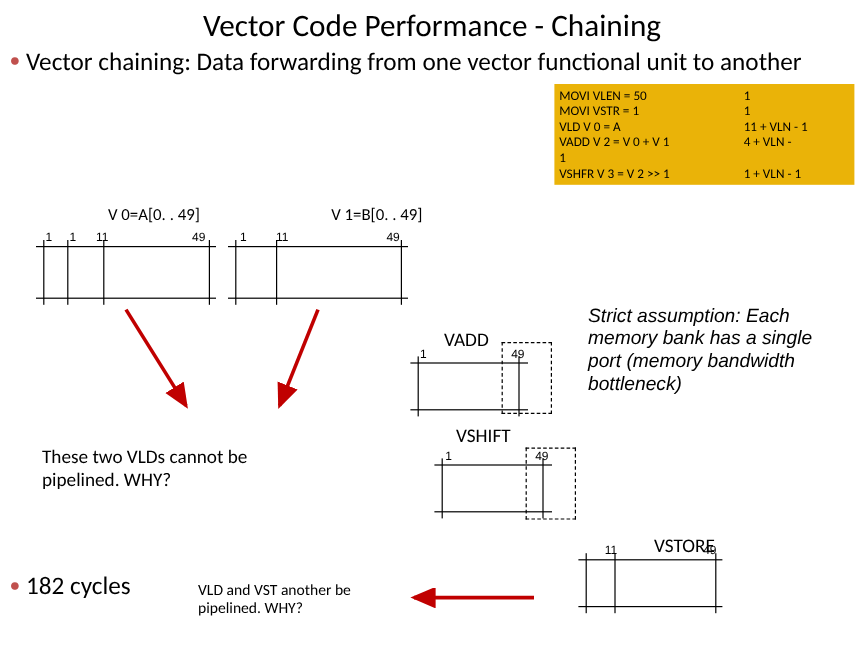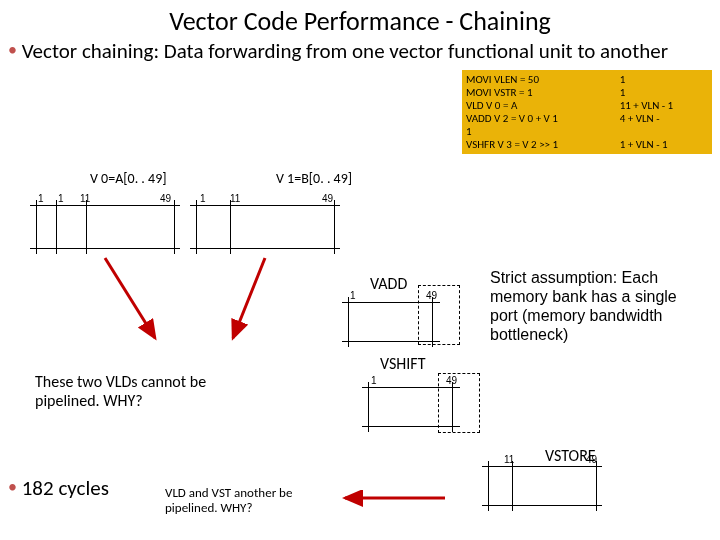--- a/index.html
+++ b/index.html
@@ -122,18 +122,18 @@
   <line x1="10" y1="60" x2="60" y2="140" stroke="#c00000" stroke-width="3" marker-end="url(#ah)"></line>
 </svg>
 <svg style="position:absolute; top:198px; left:215px; width:80px; height:150px;">
   <line x1="50" y1="60" x2="18" y2="140" stroke="#c00000" stroke-width="3" marker-end="url(#ah)"></line>
 </svg>
 <svg style="position:absolute; top:490px; left:335px; width:120px; height:30px;">
   <line x1="110" y1="8" x2="10" y2="8" stroke="#c00000" stroke-width="3" marker-end="url(#ah)"></line>
 </svg>
 
 <div class="note" style="top:372px; left:35px; width:230px;">These two VLDs cannot be pipelined. WHY?</div>
-<div class="assumption" style="top:268px; left:490px; width:200px;">Strict assumption: Each memory bank has a single port (memory bandwidth bottleneck)</div>
+<div class="assumption" style="top:254px; left:490px; width:200px;font-style:italic;">Strict assumption: Each memory bank has a single port (memory bandwidth bottleneck)</div>
 
 <div class="cycles" style="top:475px; left:8px;">
   <span class="dot">•</span> <span>182 cycles</span>
 </div>
 <div class="tiny-note" style="top:485px; left:165px; width:180px;">VLD and VST another be pipelined. WHY?</div>
 
 </body></html>

